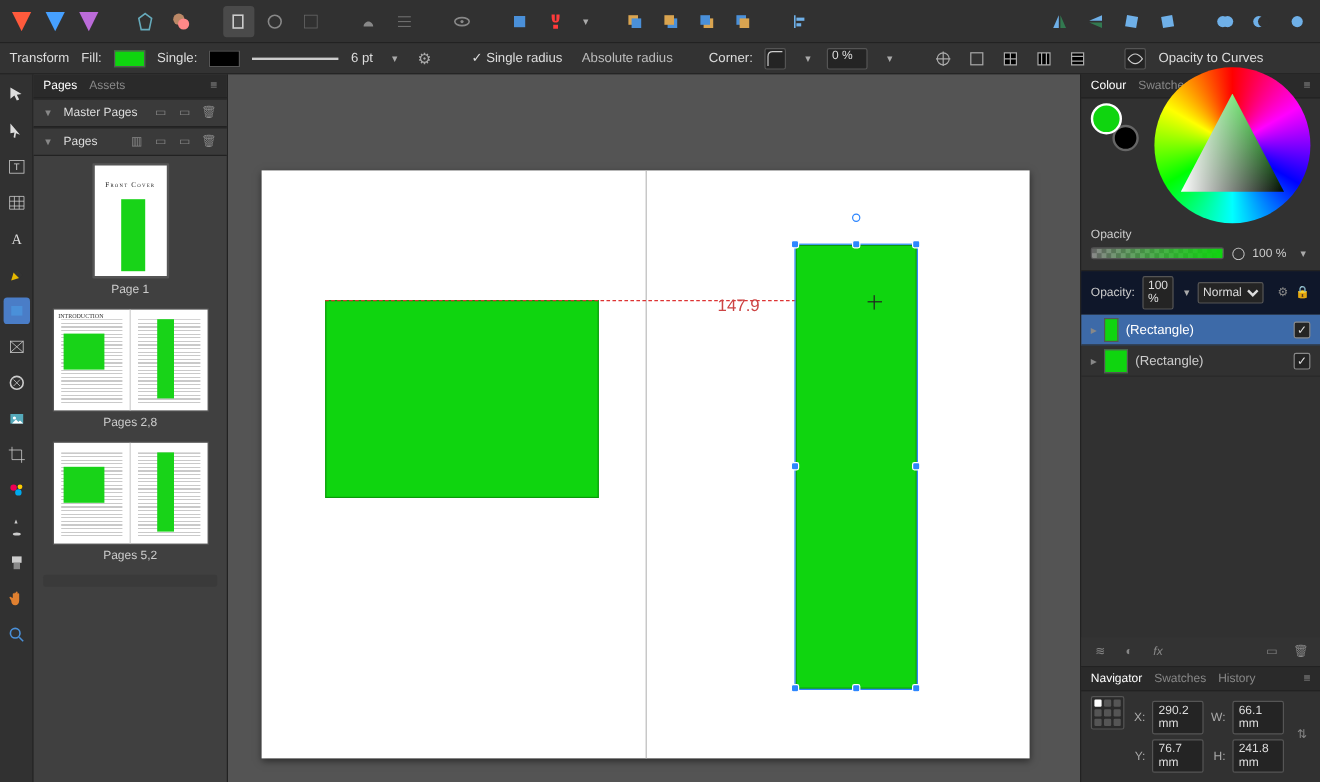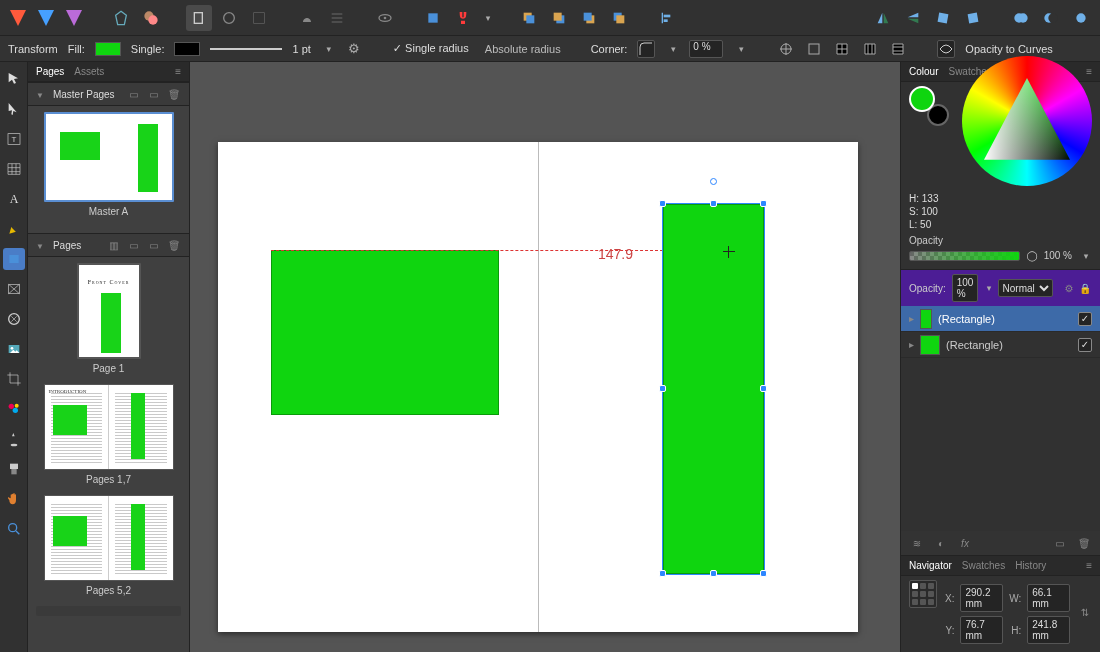--- a/index.html
+++ b/index.html
@@ -173,21 +173,21 @@
   .hsl{margin-top:6px;line-height:13px;color:#ddd;}
   .op-row{display:flex;align-items:center;gap:6px;margin-top:4px;}
   .op-bar{
     flex:1;height:10px;border:1px solid #555;border-radius:2px;
     background:
       linear-gradient(to right, transparent, #0fd50f),
       repeating-conic-gradient(#888 0 25%, #666 0 50%) 0 / 8px 8px;
   }
 
   .layers-section{flex:1;display:flex;flex-direction:column;border-bottom:1px solid #222;}
-  .layer-opacity-row{display:flex;align-items:center;gap:6px;padding:4px 8px;background:#4c1d95;}
+  .layer-opacity-row{display:flex;align-items:center;gap:6px;padding:4px 8px;background:#0f172a;}
   .layer-opacity-row select{background:#242424;color:#ddd;border:1px solid #555;font-size:10px;height:18px;border-radius:2px;}
   .layer-opacity-row .spacer{flex:1;}
   .layer-list{flex:1;overflow:auto;}
   .layer-row{
     display:flex;align-items:center;gap:6px;padding:4px 8px;height:26px;
     border-bottom:1px solid #2a2a2a;
   }
   .layer-row.selected{background:#3d6aa8;color:#fff;}
   .layer-thumb{width:20px;height:20px;background:#0fd50f;border:1px solid #555;}
   .layer-thumb.tall{width:12px;}
@@ -372,21 +372,21 @@
     </div>
 </div>
 
 <div class="toolbar-ctx">
   <span class="ctx-label">Transform</span>
   <span class="ctx-label">Fill:</span>
   <div class="swatch" style="background:#0fd50f"></div>
   <span class="ctx-label">Single:</span>
   <div class="swatch" style="background:#000"></div>
   <div class="stroke-line"></div>
-  <span>1 pt</span>
+  <span>6 pt</span>
   <span class="drop-arrow">▾</span>
   <span class="ctx-mini gear">⚙</span>
   <span style="width:10px"></span>
   <span>✓ <span>Single radius</span></span>
   <span style="opacity:.8">&nbsp;&nbsp;<span>Absolute radius</span></span>
   <span style="width:10px"></span>
   <span class="ctx-label">Corner:</span>
   <div class="ctx-mini border">
       <svg class="ic" viewBox="0 0 16 16">
         <path fill="none" stroke="#ccc" d="M2 14 V6 Q2 2 6 2 H14"></path>
@@ -535,27 +535,20 @@
       <span class="panel-menu">≡</span>
     </div>
     <div class="section-header">
       <span class="tri"></span>
       <span>Master Pages</span>
       <span class="spacer"></span>
       <span class="sec-ico">▭</span>
       <span class="sec-ico">▭</span>
       <span class="sec-ico">🗑</span>
     </div>
-    <div class="pages-scroll" style="flex:0 0 auto">
-      <div class="thumb-frame">
-        <div class="greenbox" style="left:14px;top:18px;width:40px;height:28px;"></div>
-        <div class="greenbox" style="right:14px;top:10px;width:20px;height:68px;"></div>
-      </div>
-      <div class="thumb-label">Master A</div>
-    </div>
 
     <div class="section-header">
       <span class="tri"></span>
       <span>Pages</span>
       <span class="spacer"></span>
       <span class="sec-ico">▥</span>
       <span class="sec-ico">▭</span>
       <span class="sec-ico">▭</span>
       <span class="sec-ico">🗑</span>
     </div>
@@ -571,21 +564,21 @@
         <div class="page">
           <div style="position:absolute;left:4px;top:4px;font-size:5px;color:#333;font-family:serif;">INTRODUCTION</div>
           <div class="para-lines"></div>
           <div class="greenbox" style="left:8px;top:20px;width:34px;height:30px;"></div>
         </div>
         <div class="page">
           <div class="para-lines"></div>
           <div class="greenbox" style="left:22px;top:8px;width:14px;height:66px;"></div>
         </div>
       </div>
-      <div class="thumb-label">Pages 1,7</div>
+      <div class="thumb-label">Pages 2,8</div>
 
       <div class="spread">
         <div class="page">
           <div class="para-lines"></div>
           <div class="greenbox" style="left:8px;top:20px;width:34px;height:30px;"></div>
         </div>
         <div class="page">
           <div class="para-lines"></div>
           <div class="greenbox" style="left:22px;top:8px;width:14px;height:66px;"></div>
         </div>
@@ -630,25 +623,20 @@
     </div>
     <div class="colour-section">
       <div style="display:flex">
         <div class="fb-swatch">
           <div class="back"></div>
           <div class="front"></div>
         </div>
         <div class="colour-wheel">
           <div class="colour-tri"></div>
         </div>
-      </div>
-      <div class="hsl">
-        <div>H: 133</div>
-        <div>S: 100</div>
-        <div>L: 50</div>
       </div>
       <div style="margin-top:4px">Opacity</div>
       <div class="op-row">
         <div class="op-bar"></div>
         <span style="font-size:10px">◯</span>
         <span>100 %</span>
         <span class="drop-arrow">▾</span>
       </div>
     </div>
 

